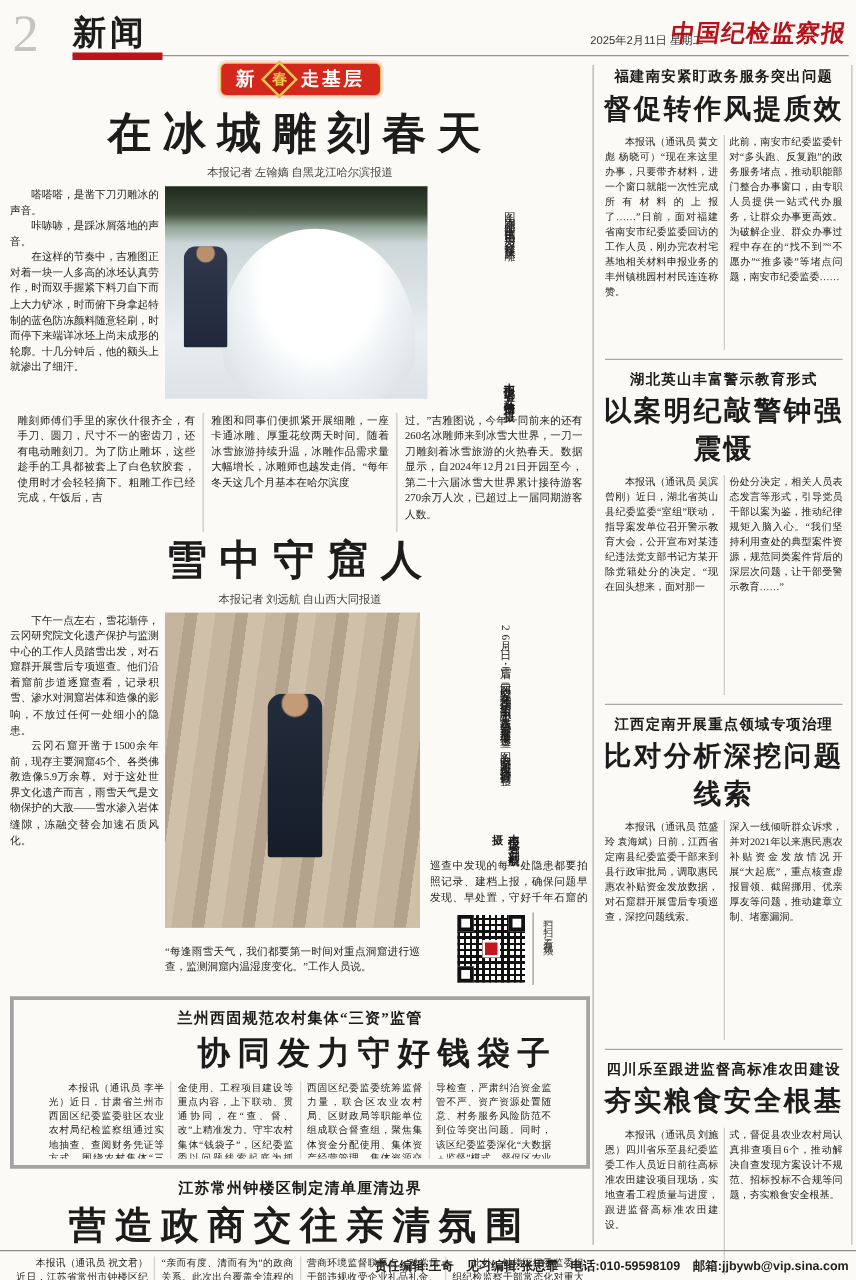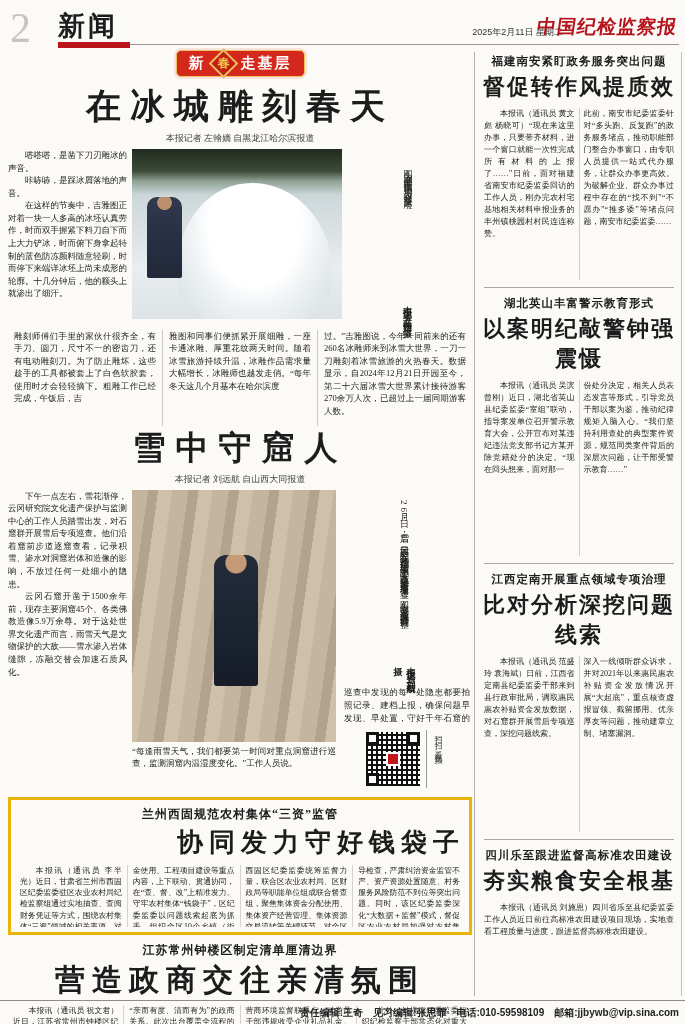--- a/index.html
+++ b/index.html
@@ -57,35 +57,35 @@
 
   .art2 { }
   .rowA2 { display:flex; height:298px; overflow:hidden; }
   .colA2 { width:124px; height:298px; overflow:hidden; padding-right:5px; }
   .midcol { width:204px; display:flex; flex-direction:column; }
   .photo2 { position:relative; width:204px; height:252px; overflow:hidden;
             background:repeating-linear-gradient(98deg,#c6b59e 0 16px,#b4a38c 16px 26px,#cfc0a9 26px 40px),linear-gradient(#bfae97,#a2917a); }
   .figure2 { position:absolute; left:40%; top:26%; width:22%; height:52%;
              background:radial-gradient(circle at 50% 6%,#c49a77 0 8%,rgba(0,0,0,0) 9%),linear-gradient(#232c3b,#161d29);
              border-radius:12px 12px 3px 3px; }
-  .below-photo { height:44px; overflow:hidden; padding-top:3px; }
+  .below-photo { height:44px; overflow:hidden; padding-top:13px; }
   .rightcol2 { flex:1; display:flex; flex-direction:column; align-items:center; padding-top:10px; }
   .vcap2 { writing-mode:vertical-rl; font-size:9px; line-height:2.1; letter-spacing:1.5px; height:168px; }
   .right-extra { font-size:8.5px; line-height:1.5; text-align:justify; padding:4px 2px 0 8px; height:46px; overflow:hidden; }
   .qr-box { display:flex; align-items:center; gap:6px; margin-top:4px; }
   .qr { position:relative; width:54px; height:54px; background-color:#fff;
         background-image:repeating-linear-gradient(0deg,#111 0 2px,rgba(0,0,0,0) 2px 5px),
                          repeating-linear-gradient(90deg,#111 0 2px,#fff 2px 5px); }
   .qr .f { position:absolute; width:13px; height:13px; border:3px solid #111; background:#fff; }
   .qr .f1 { left:0; top:0; } .qr .f2 { right:0; top:0; } .qr .f3 { left:0; bottom:0; }
   .qr .center { position:absolute; left:50%; top:50%; width:14px; height:14px; transform:translate(-50%,-50%); background:#c4161c; border:2px solid #fff; }
   .qr-label { writing-mode:vertical-rl; font-size:8px; letter-spacing:3px; color:#333; border-left:1px solid #999; padding-left:5px; height:58px; }
 
   
-  .redbox { border:3px solid #eab308; margin-top:9px; padding:6px 4px 5px; }
+  .redbox { border:3px solid #a3a3a3; margin-top:9px; padding:6px 23px 5px; }
   .h3 { text-align:right; font-size:26px; font-weight:700; letter-spacing:6px; margin:2px 0 5px; }
   .cols4 { display:flex; height:62px; overflow:hidden; }
   .cols4 .c { flex:1; overflow:hidden; padding:0 5px; }
   .cols4 .c + .c { border-left:1px solid #d6d2cc; }
   .cols4 p { font-size:7.8px; line-height:1.45; text-align:justify; text-indent:2em; }
   .cols4 p.cont { text-indent:0; }
 
   
   .bottom-art { margin-top:7px; }
   .h4 { text-align:center; font-size:30px; font-weight:700; letter-spacing:7px; margin:1px 0 4px; }
@@ -285,19 +285,22 @@
       <div class="r-div"></div>
     </div>
 
     <div class="r-art">
       <div class="kicker">四川乐至跟进监督高标准农田建设</div>
       <div class="r-title">夯实粮食安全根基</div>
       <div class="r-body" style="height:118px">
         <div class="c">
             <p>本报讯（通讯员 刘施恩）四川省乐至县纪委监委工作人员近日前往高标准农田建设项目现场，实地查看工程质量与进度，跟进监督高标准农田建设。</p>
           </div>
+        <div class="c">
+            <p class="cont">式，督促县农业农村局认真排查项目6个，推动解决自查发现方案设计不规范、招标投标不合规等问题，夯实粮食安全根基。</p>
+          </div>
       </div>
     </div>
   </div>
 
   <div class="foot-rule"></div>
   <div class="footer">责任编辑:王奇　见习编辑:张思霏　电话:010-59598109　邮箱:jjbywb@vip.sina.com</div>
 </div>
 
 </body></html>

